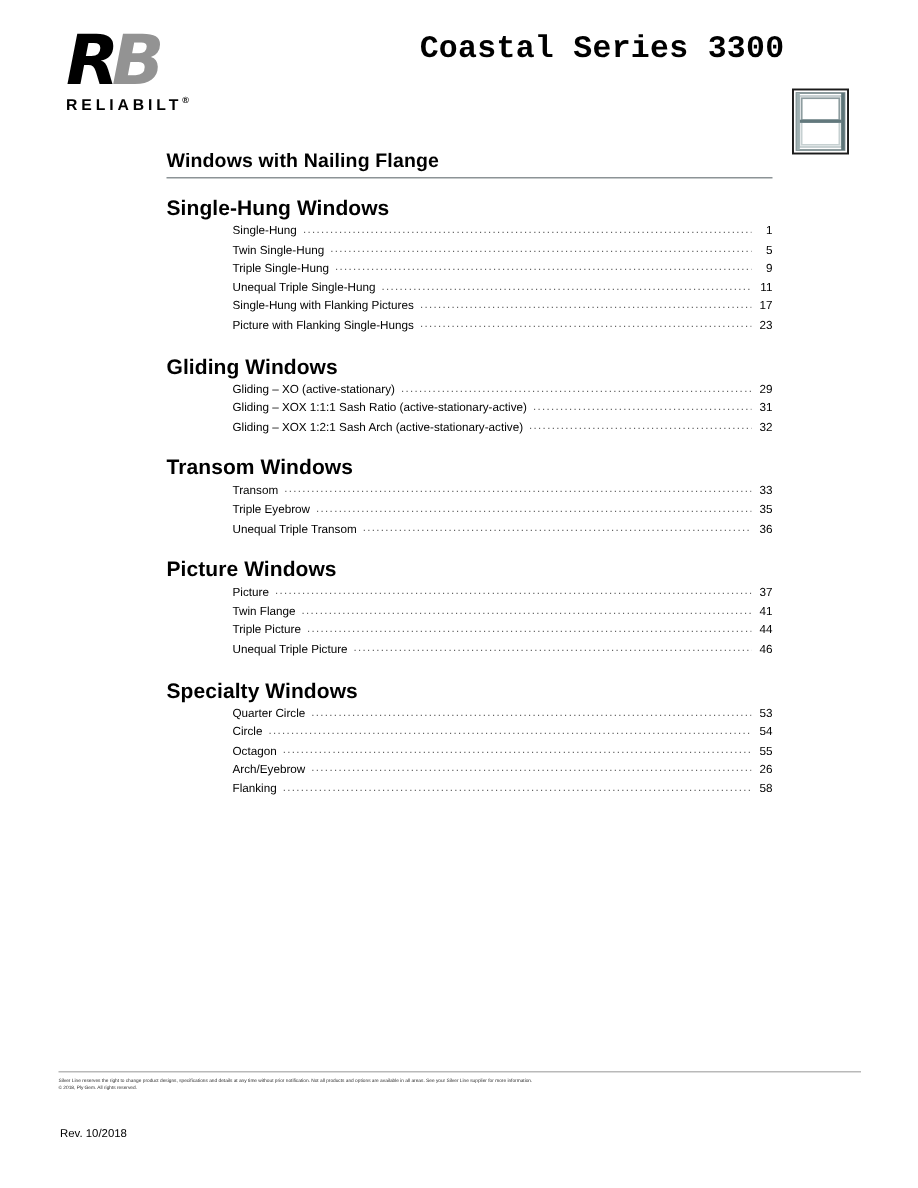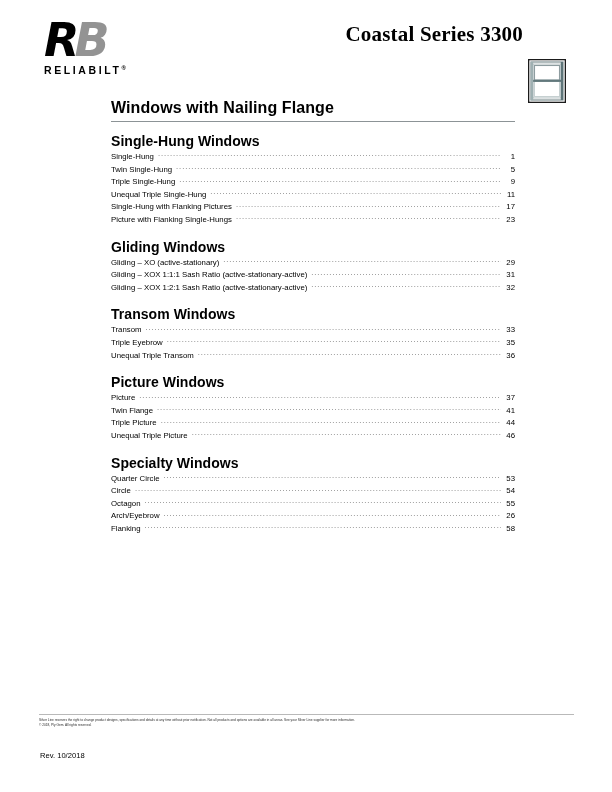--- a/index.html
+++ b/index.html
@@ -56,21 +56,21 @@
     font-size: 6px;
     vertical-align: super;
     letter-spacing: 0;
   }
 
   
   #doc-title {
     position: absolute;
     right: 33px;
     top: 22px;
-    font-family: Liberation Serif, serif;
+    font-family: Liberation Mono, monospace;
     font-weight: bold;
     font-size: 21px;
     letter-spacing: 0.2px;
     text-align: right;
     white-space: nowrap;
   }
 
   
   #window-icon {
     position: absolute;
@@ -81,42 +81,44 @@
   }
 
   
   #toc {
     position: absolute;
     left: 111px;
     top: 99px;
     width: 404px;
   }
   #toc-title {
-    font-size: 16px;
+    font-size: 13px;
     font-weight: bold;
     letter-spacing: 0.1px;
     padding-bottom: 4px;
   }
   #toc-title-rule {
     border-bottom: 1px solid #8c9396;
     margin-bottom: 11px;
   }
 
   .toc-section { margin-bottom: 12px; }
   .toc-section-title {
     font-size: 14px;
     font-weight: bold;
     letter-spacing: 0.05px;
     margin-bottom: 2px;
   }
   .toc-entry {
     display: flex;
+    align-items: flex-end;
     font-size: 7.8px;
     line-height: 12.6px;
     white-space: nowrap;
+    margin-left: 44px;
   }
   .toc-entry-label { flex: 0 0 auto; padding-right: 4px; }
   .toc-entry-leader {
     flex: 1 1 auto;
     overflow: hidden;
     position: relative;
     height: 11px;
   }
   .toc-entry-leader::after {
     content: "......................................................................................................................................................................................................................................................................";
@@ -239,21 +241,21 @@
           <span class="toc-entry-label">Gliding – XO (active-stationary)</span>
           <span class="toc-entry-leader"></span>
           <span class="toc-entry-page">29</span>
         </div>
         <div class="toc-entry">
           <span class="toc-entry-label">Gliding – XOX 1:1:1 Sash Ratio (active-stationary-active)</span>
           <span class="toc-entry-leader"></span>
           <span class="toc-entry-page">31</span>
         </div>
         <div class="toc-entry">
-          <span class="toc-entry-label">Gliding – XOX 1:2:1 Sash Ratio (active-stationary-active)</span>
+          <span class="toc-entry-label">Gliding – XOX 1:2:1 Sash Arch (active-stationary-active)</span>
           <span class="toc-entry-leader"></span>
           <span class="toc-entry-page">32</span>
         </div>
       </div>
       <div class="toc-section">
         <div class="toc-section-title">Transom Windows</div>
         <div class="toc-entry">
           <span class="toc-entry-label">Transom</span>
           <span class="toc-entry-leader"></span>
           <span class="toc-entry-page">33</span>

